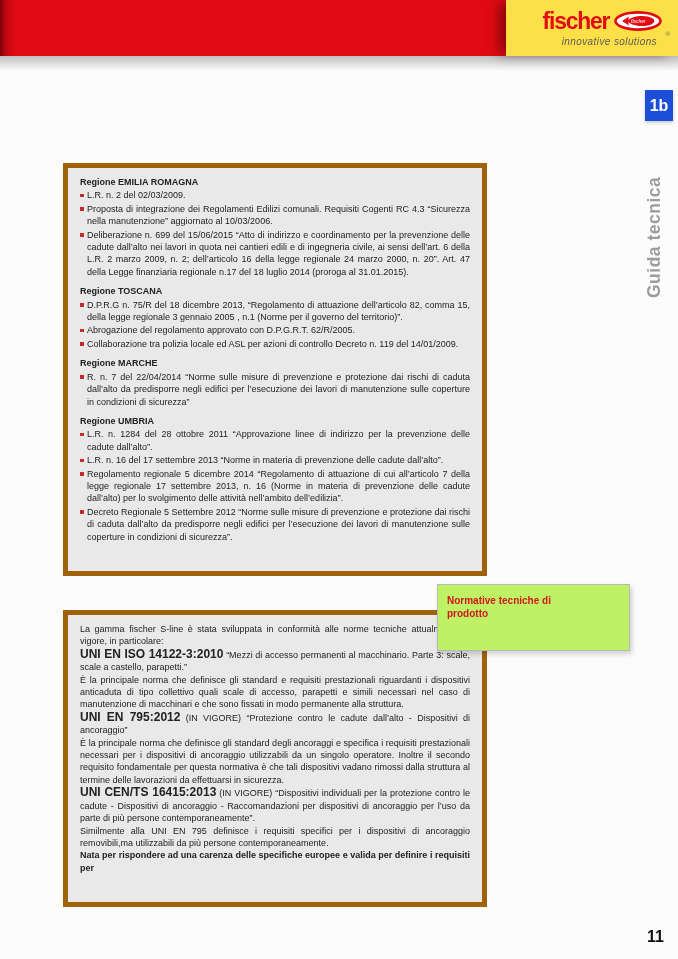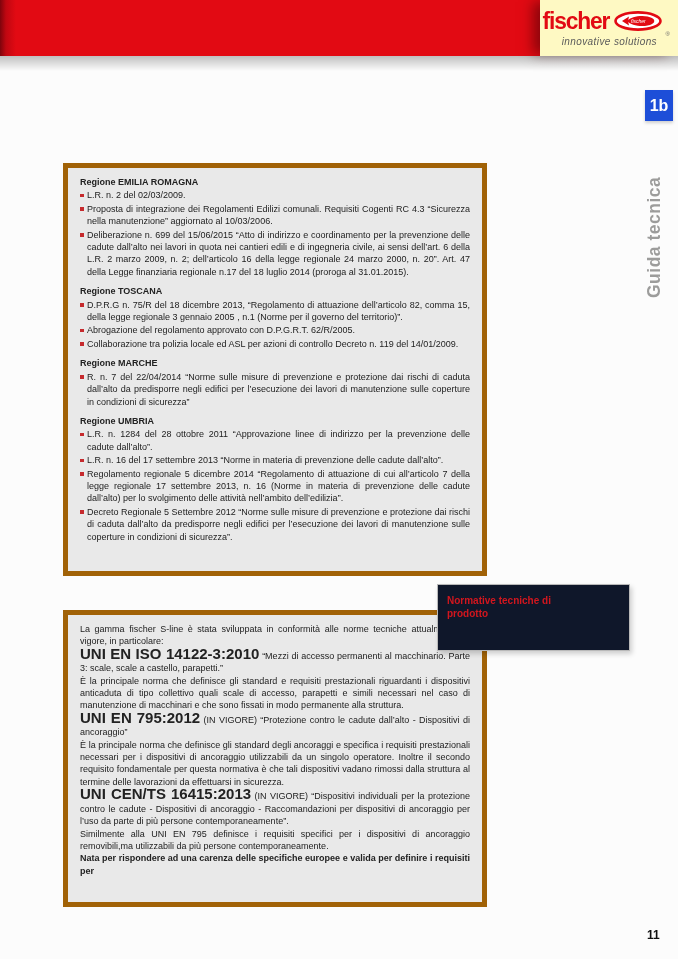--- a/index.html
+++ b/index.html
@@ -8,21 +8,21 @@
     background:#fcfcfc;
     font-family:"Liberation Sans","DejaVu Sans",sans-serif;
     -webkit-font-smoothing:antialiased;
   }
   
   .header-bar{
     position:absolute;left:0;top:0;width:678px;height:56px;
     background:linear-gradient(to right,#7e040c 0px,#c00711 6px,#e20a13 16px,#e20a13 100%);
   }
   .logo-panel{
-    position:absolute;right:0;top:0;width:138px;height:56px;background:#fef9c3;
+    position:absolute;right:0;top:0;width:172px;height:56px;background:#fde047;
     box-shadow:-9px 0 12px -2px rgba(70,0,6,.55);
   }
   .header-shadow{
     position:absolute;left:0;top:56px;width:678px;height:15px;
     background:linear-gradient(to bottom,rgba(0,0,0,.24),rgba(0,0,0,0));
     pointer-events:none;
   }
   .logo-row{position:absolute;right:14px;top:9px;display:flex;align-items:center;gap:5px;}
   .wordmark{
     color:#e20a13;font-weight:bold;font-size:24px;letter-spacing:-1.2px;
@@ -62,36 +62,36 @@
   ul.bullets li{
     position:relative;padding-left:7px;margin:0 0 1px 0;text-align:justify;
   }
   ul.bullets li::before{
     content:"";position:absolute;left:0;top:4.5px;width:3.5px;height:3.5px;
     background:#c62a2d;
   }
   #norms-box p{margin:0;text-align:justify;}
   p.intro{margin:2px 0 0 0;}
   p.norm-title{margin-top:11px;}
-  p.norm-title strong{font-size:15px;}
+  p.norm-title strong{font-size:12px;}
   p.norm-body{margin-top:0;}
   p.box-footer{margin-top:9px;font-weight:bold;}
   
   .callout{
     position:absolute;left:437px;top:584px;width:193px;height:67px;
-    background:#0f172a;border:1px solid #b9b9b9;box-sizing:border-box;
+    background:#bef264;border:1px solid #b9b9b9;box-sizing:border-box;
     box-shadow:2px 3px 5px rgba(0,0,0,.18);z-index:5;
     padding:9px 0 0 9px;
   }
   .callout .label{
     color:#d2161e;font-weight:bold;font-size:10px;line-height:13px;width:125px;
   }
   
   .page-number{
-    position:absolute;left:647px;top:928px;font-weight:bold;font-size:12px;color:#111;
+    position:absolute;left:647px;top:928px;font-weight:bold;font-size:16px;color:#111;
   }
 </style>
 </head>
 <body>
 
 <div class="header-bar"></div>
 <div class="logo-panel">
   <div class="logo-row">
     <span class="wordmark">fischer</span>
     <span class="fishmark">

